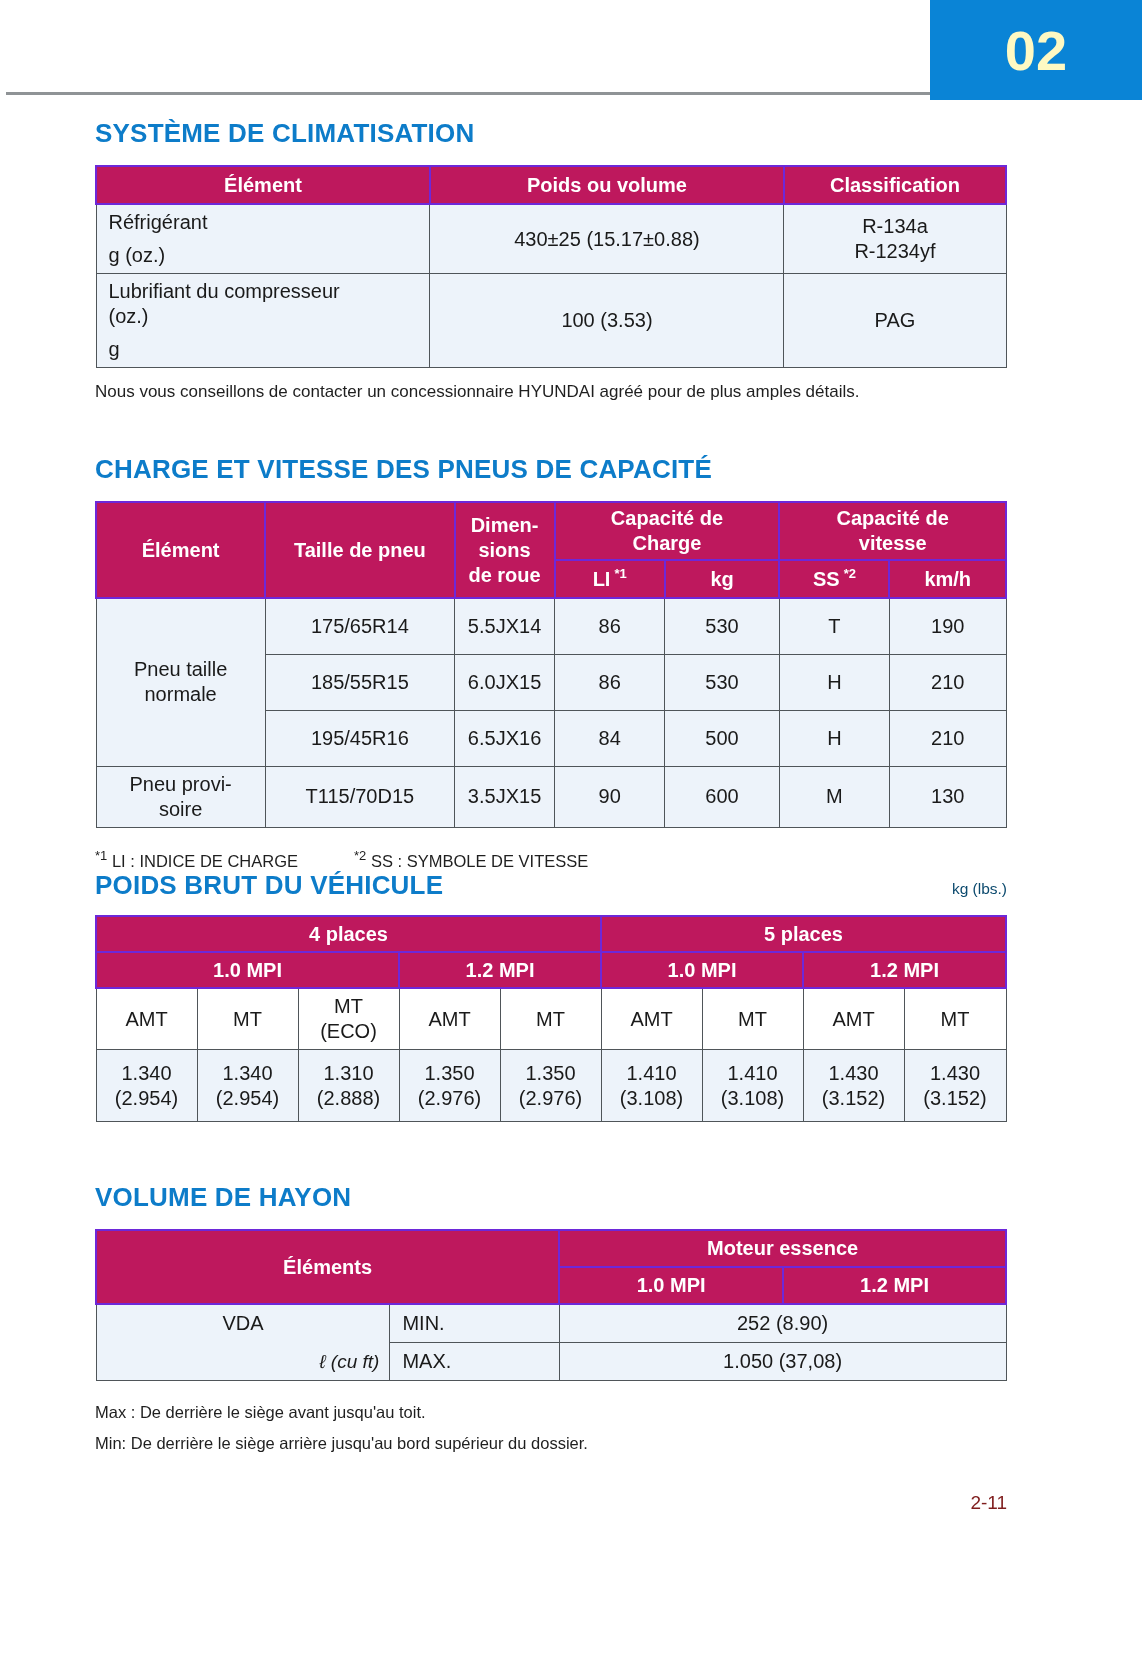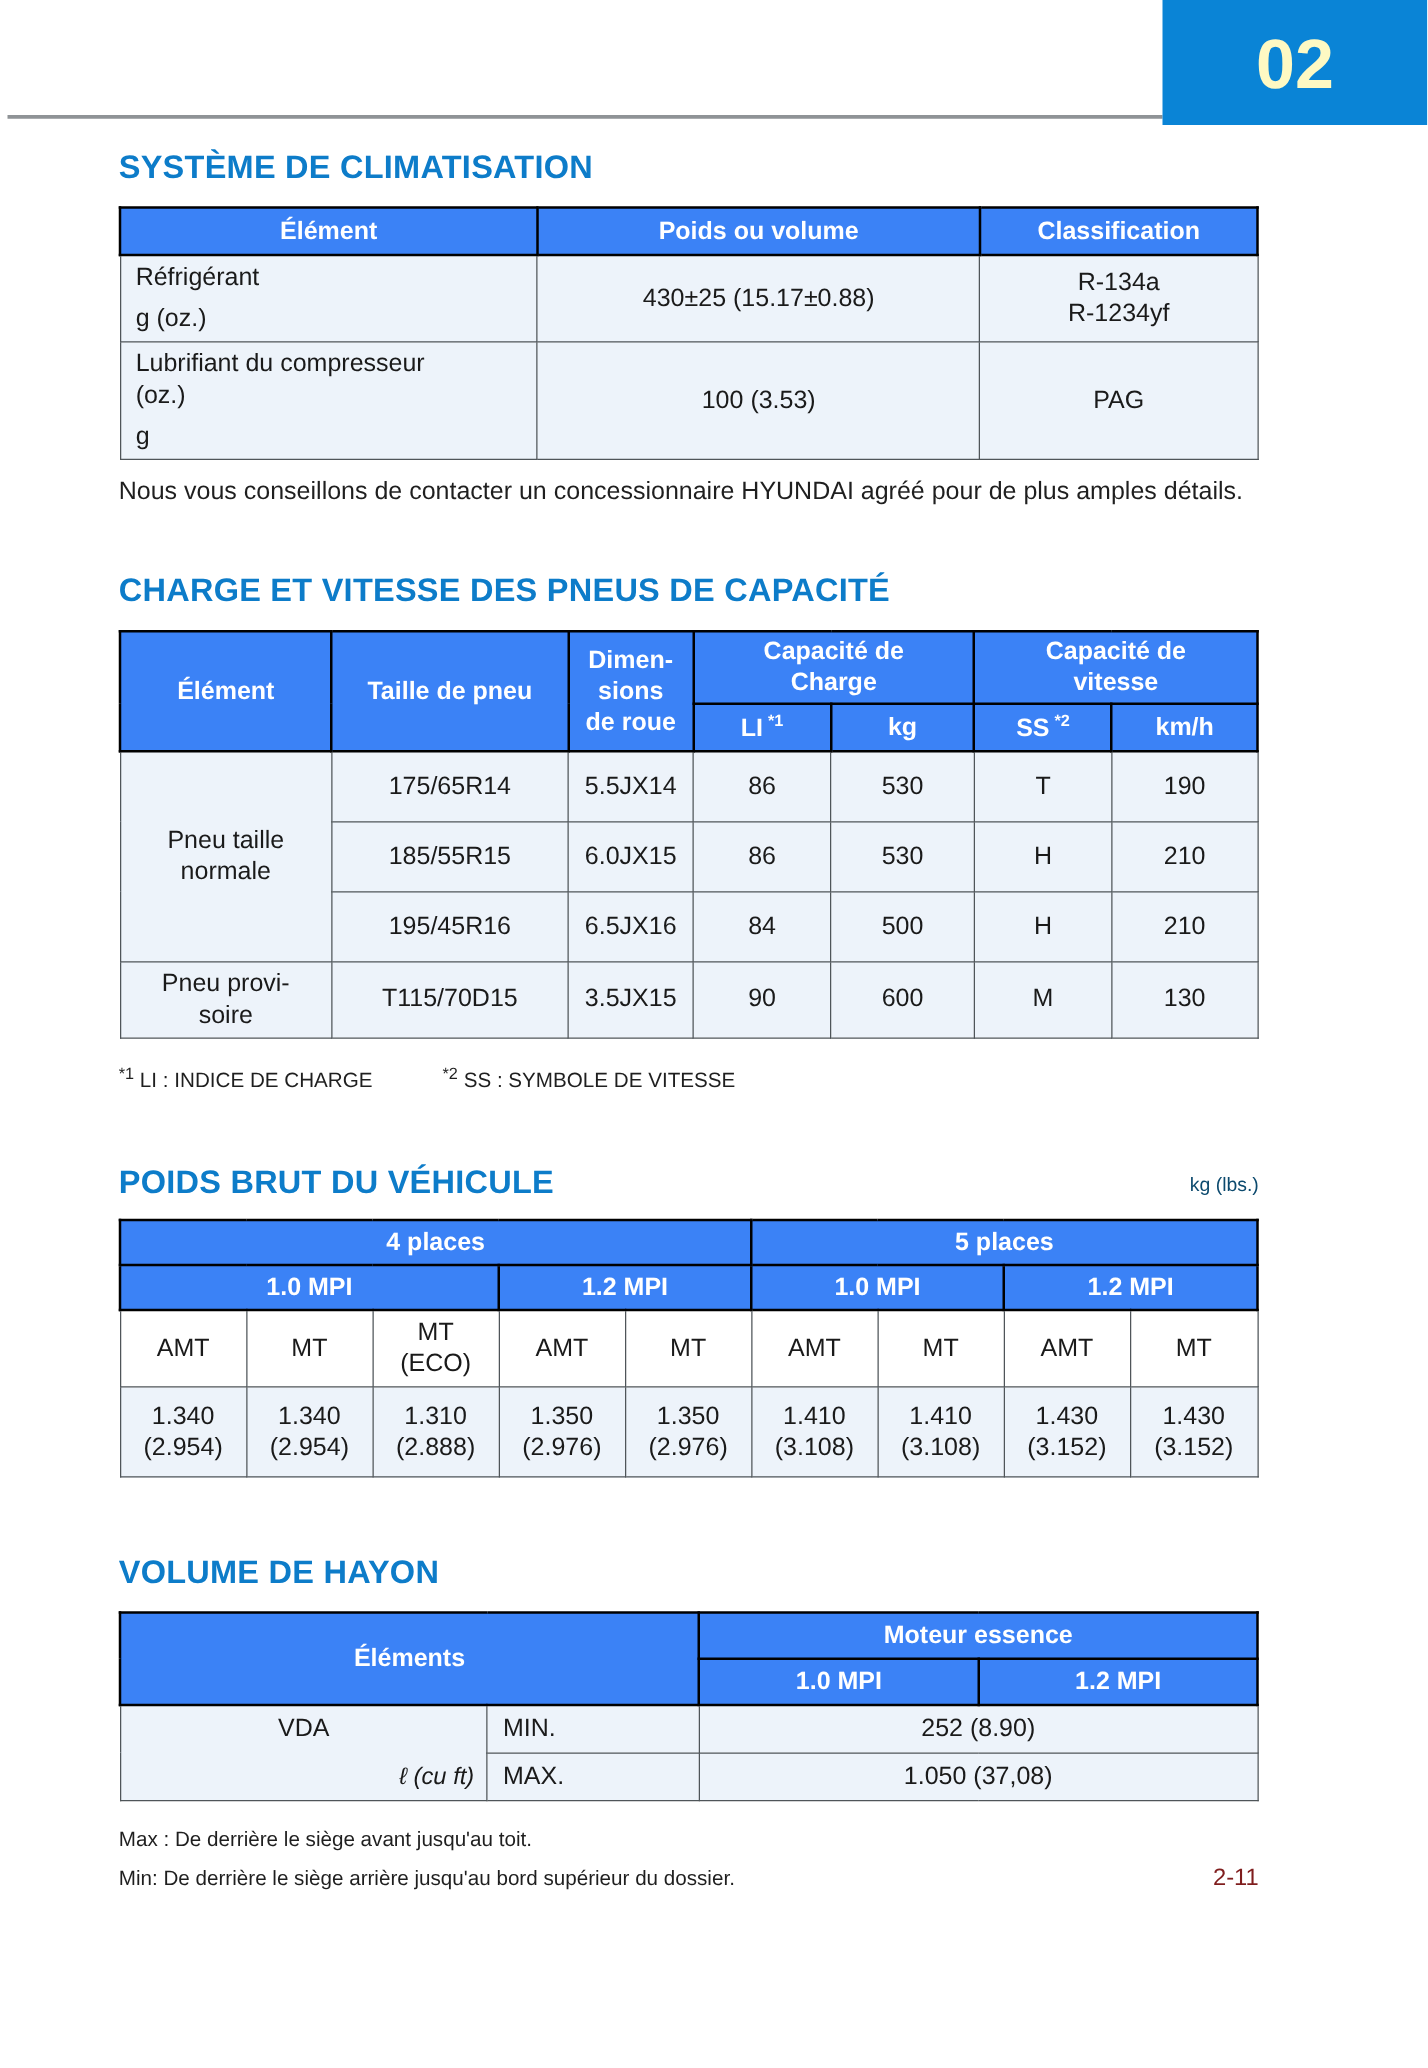--- a/index.html
+++ b/index.html
@@ -48,25 +48,25 @@
   .mt-lg { margin-top: 52px; }
   .mt-xl { margin-top: 60px; }
 
   
   table.tbl {
     border-collapse: collapse;
     width: 100%;
     table-layout: fixed;
   }
   table.tbl th {
-    background: #3b82f6;
+    background: #be185d;
     color: #ffffff;
     font-weight: bold;
     font-size: 20px;
-    border: 2px solid #000000;
+    border: 2px solid #6d28d9;
     padding: 3px 6px;
     text-align: center;
     vertical-align: middle;
     line-height: 1.25;
   }
   table.tbl td {
     background: #edf3fa;
     border: 1px solid #4f5559;
     font-size: 20px;
     padding: 5px 8px;
@@ -81,35 +81,34 @@
   .tbl1 thead tr { height: 38px; }
   .tbl1 tbody tr { height: 54px; }
   .tbl1 td.label-cell { text-align: left; }
   .lc { display: flex; justify-content: space-between; align-items: flex-start; gap: 8px; padding: 0 4px; flex-direction: column; }
 
   .tbl2 thead tr.r1 { height: 52px; }
   .tbl2 thead tr.r2 { height: 38px; }
   .tbl2 tbody tr { height: 56px; }
 
   .note-text {
-    font-size: 20px;
+    font-size: 17px;
     margin: 14px 0 0 0;
     color: #1f1f1f;
   }
 
   .footnote-row {
     margin-top: 20px;
     display: flex;
     gap: 56px;
     font-size: 16.5px;
     color: #1f1f1f;
   }
 
   .title-row {
-    margin-top: 56px;
     display: flex;
     justify-content: space-between;
     align-items: flex-end;
     text-align: right;
   }
   .title-row .section-title { margin-bottom: 0; }
   .unit-note { font-size: 15.5px; color: #0c4a6e; padding-bottom: 3px; }
   .tbl3 { margin-top: 14px; }
   .tbl3 thead tr { height: 36px; }
   .tbl3 tr.trans-row { height: 60px; }

